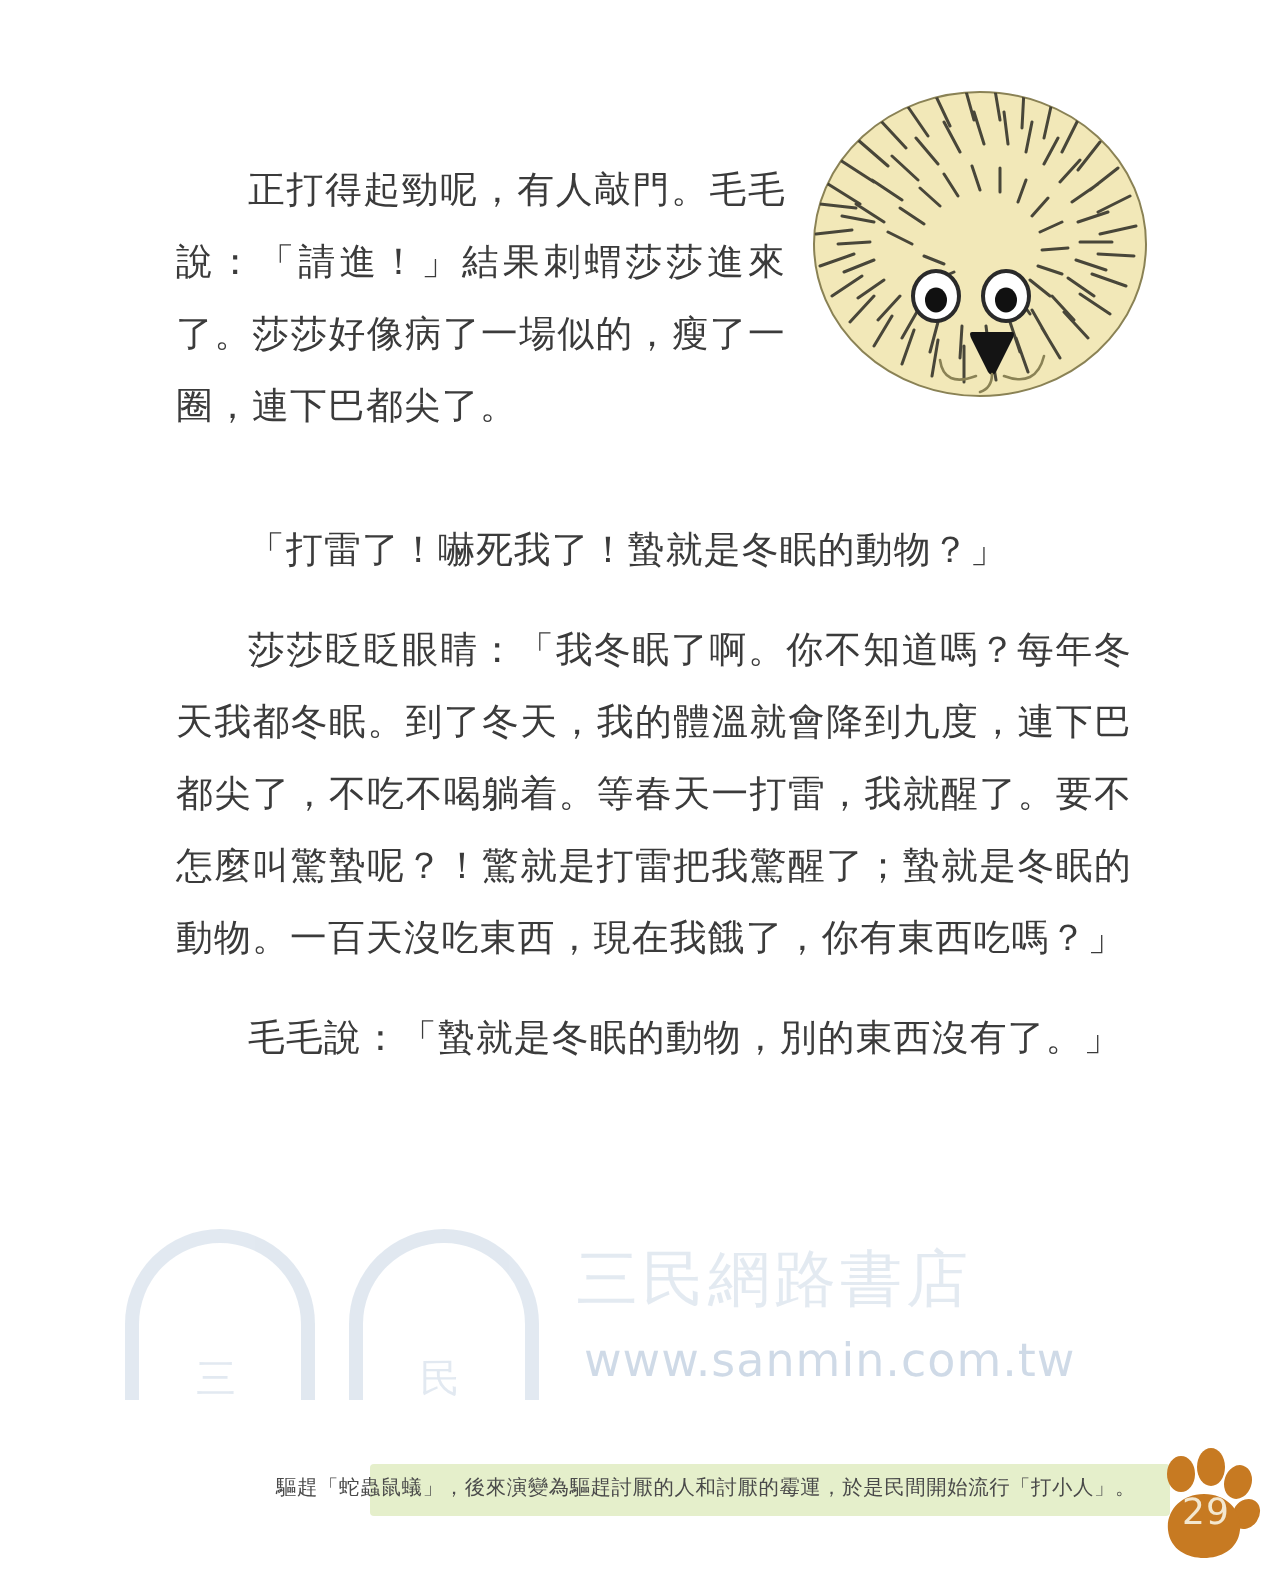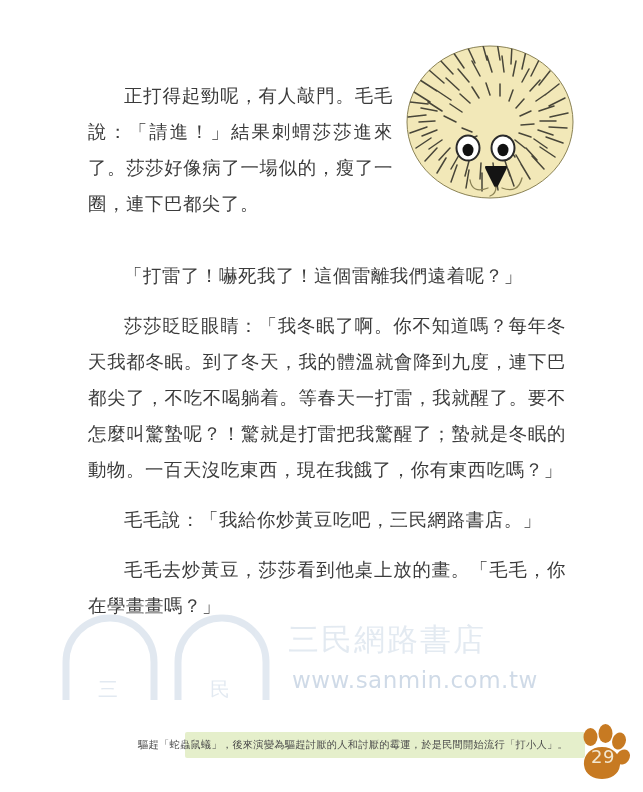--- a/index.html
+++ b/index.html
@@ -180,24 +180,23 @@
         <path d="M72 150 Q74 164 90 158"></path>
         <path d="M124 148 Q120 164 104 158"></path>
         <path d="M98 157 Q98 164 92 166"></path>
       </g>
     </svg>
   </div>
 
   <div id="content">
     <p class="para" id="para-1">正打得起勁呢，有人敲門。毛毛說：「請進！」結果刺蝟莎莎進來了。莎莎好像病了一場似的，瘦了一圈，連下巴都尖了。</p>
     <div class="spacer-1"></div>
-    <p class="para quote">「打雷了！嚇死我了！這個雷離我們遠着呢？」</p>
+    <p class="para quote">「打雷了！嚇死我了！蟄就是冬眠的動物？」</p>
     <p class="para">莎莎眨眨眼睛：「我冬眠了啊。你不知道嗎？每年冬天我都冬眠。到了冬天，我的體溫就會降到九度，連下巴都尖了，不吃不喝躺着。等春天一打雷，我就醒了。要不怎麼叫驚蟄呢？！驚就是打雷把我驚醒了；蟄就是冬眠的動物。一百天沒吃東西，現在我餓了，你有東西吃嗎？」</p>
-    <p class="para">毛毛說：「我給你炒黃豆吃吧，三民網路書店。」</p>
-    <p class="para">毛毛去炒黃豆，莎莎看到他桌上放的畫。「毛毛，你在學畫畫嗎？」</p>
+    <p class="para">毛毛說：「蟄就是冬眠的動物，別的東西沒有了。」</p>
   </div>
 
   <div id="footer">
     <div id="footnote-band"></div>
     <div id="footnote-text">驅趕「蛇蟲鼠蟻」，後來演變為驅趕討厭的人和討厭的霉運，於是民間開始流行「打小人」。</div>
     <div id="paw">
       <svg width="62" height="62" viewBox="0 0 62 62" xmlns="http://www.w3.org/2000/svg">
         <g fill="#c77a22">
           <ellipse cx="18.5" cy="15" rx="7" ry="9"></ellipse>
           <ellipse cx="33.5" cy="11.5" rx="7" ry="9.5"></ellipse>

